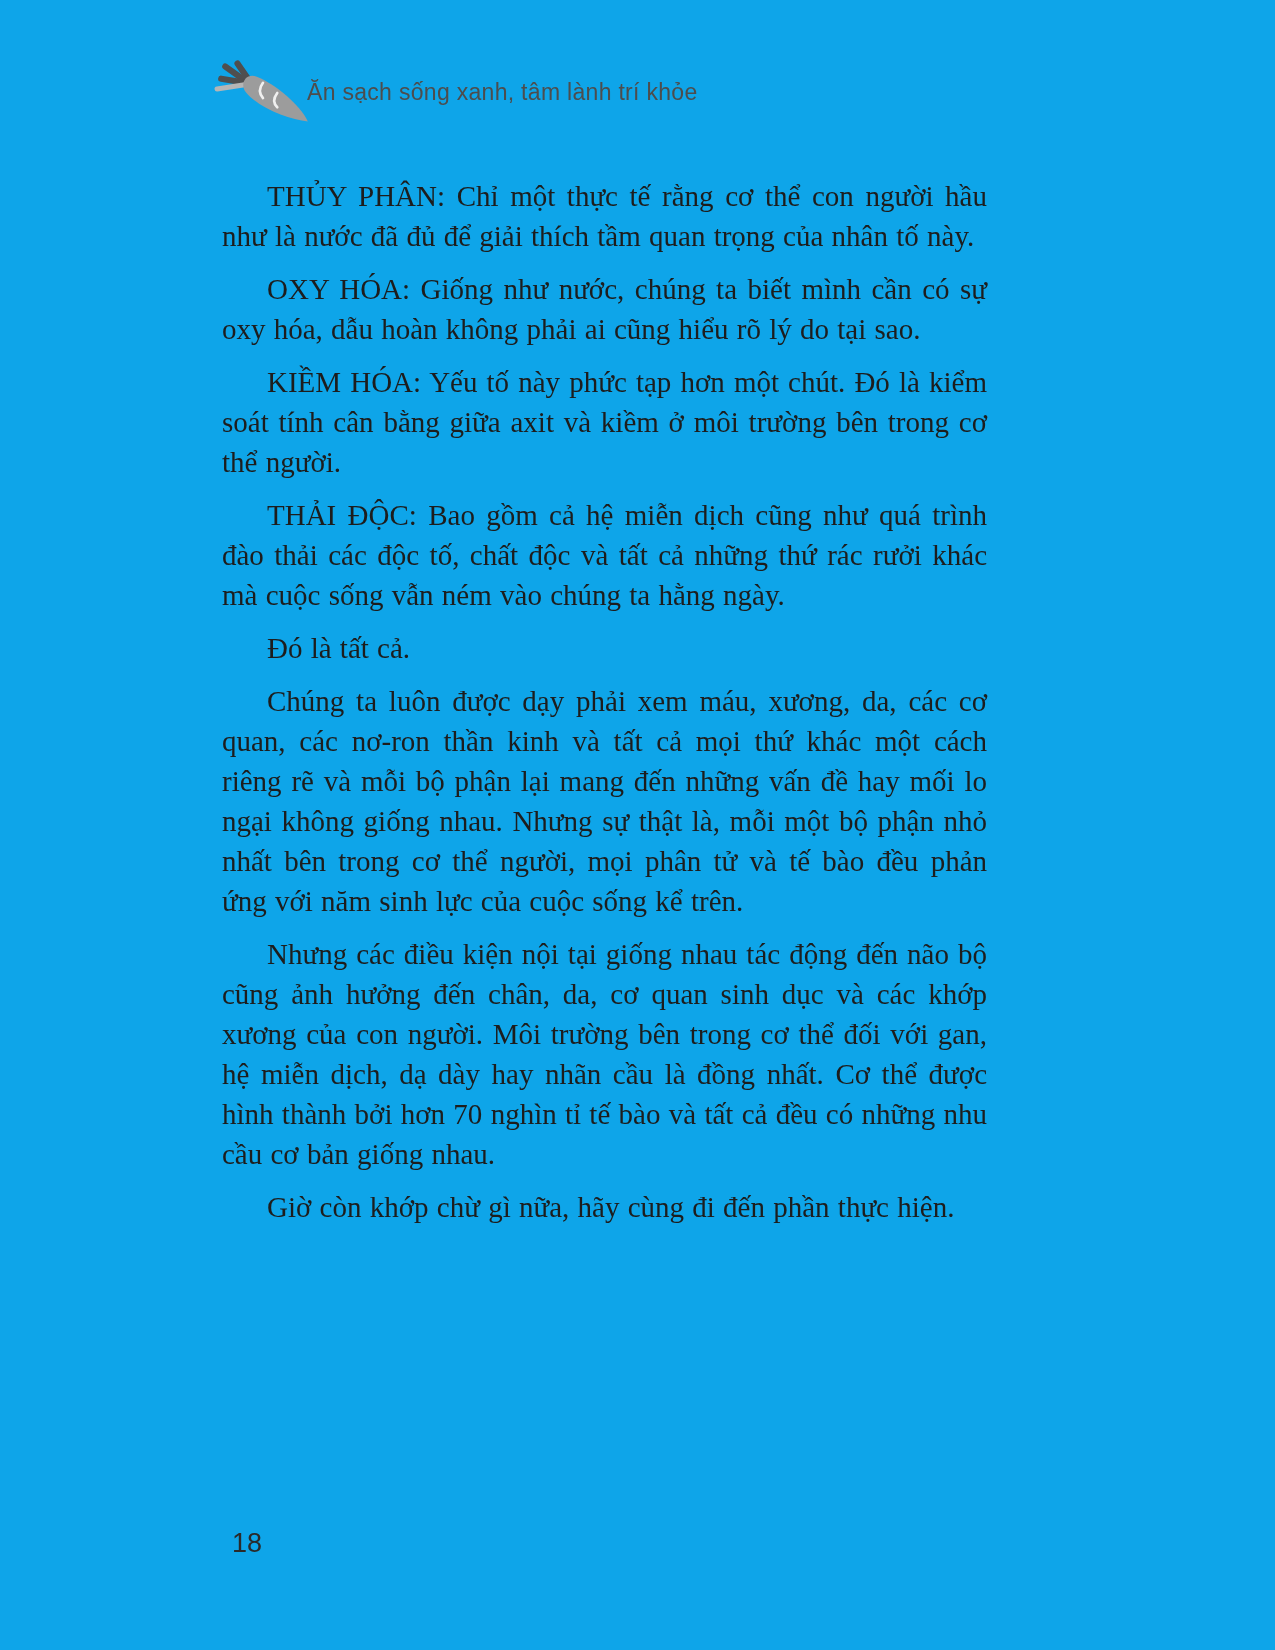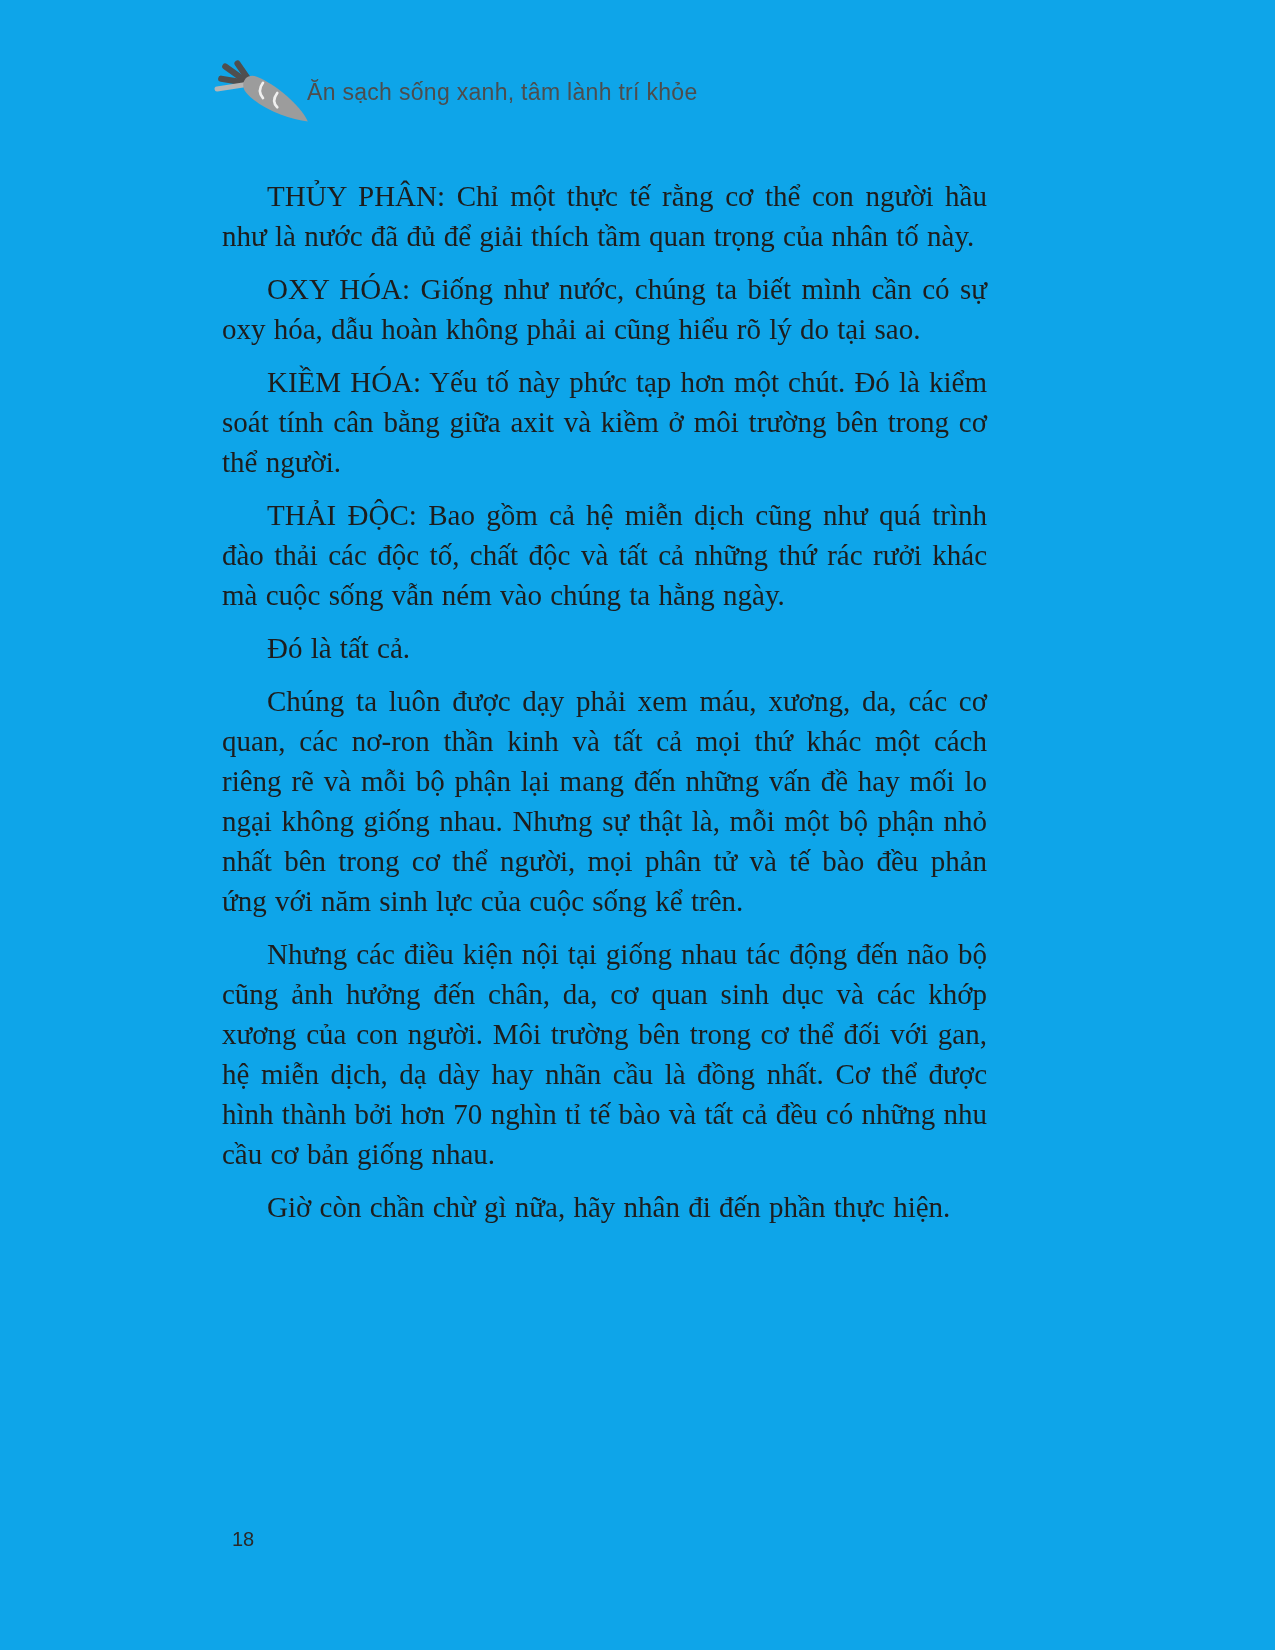--- a/index.html
+++ b/index.html
@@ -47,21 +47,21 @@
     line-height: 40px;
     color: #1d1d1d;
     text-align: justify;
     text-indent: 45px;
     word-spacing: 1px;
   }
   .page-number {
     position: absolute;
     left: 232px; top: 1528px;
     font-family: "Liberation Sans", sans-serif;
-    font-size: 20px;
+    font-size: 27px;
     color: #2a2a2a;
   }
 </style>
 </head>
 <body>
 
 <div class="page">
 
   <div class="running-header">
     <svg class="carrot-icon" viewBox="0 0 100 72" xmlns="http://www.w3.org/2000/svg">
@@ -84,18 +84,18 @@
   </div>
 
   <div class="page-body">
     <p>THỦY PHÂN: Chỉ một thực tế rằng cơ thể con người hầu như là nước đã đủ để giải thích tầm quan trọng của nhân tố này.</p>
     <p>OXY HÓA: Giống như nước, chúng ta biết mình cần có sự oxy hóa, dẫu hoàn không phải ai cũng hiểu rõ lý do tại sao.</p>
     <p>KIỀM HÓA: Yếu tố này phức tạp hơn một chút. Đó là kiểm soát tính cân bằng giữa axit và kiềm ở môi trường bên trong cơ thể người.</p>
     <p>THẢI ĐỘC: Bao gồm cả hệ miễn dịch cũng như quá trình đào thải các độc tố, chất độc và tất cả những thứ rác rưởi khác mà cuộc sống vẫn ném vào chúng ta hằng ngày.</p>
     <p>Đó là tất cả.</p>
     <p>Chúng ta luôn được dạy phải xem máu, xương, da, các cơ quan, các nơ-ron thần kinh và tất cả mọi thứ khác một cách riêng rẽ và mỗi bộ phận lại mang đến những vấn đề hay mối lo ngại không giống nhau. Nhưng sự thật là, mỗi một bộ phận nhỏ nhất bên trong cơ thể người, mọi phân tử và tế bào đều phản ứng với năm sinh lực của cuộc sống kể trên.</p>
     <p>Nhưng các điều kiện nội tại giống nhau tác động đến não bộ cũng ảnh hưởng đến chân, da, cơ quan sinh dục và các khớp xương của con người. Môi trường bên trong cơ thể đối với gan, hệ miễn dịch, dạ dày hay nhãn cầu là đồng nhất. Cơ thể được hình thành bởi hơn 70 nghìn tỉ tế bào và tất cả đều có những nhu cầu cơ bản giống nhau.</p>
-    <p>Giờ còn chần chừ gì nữa, hãy nhân đi đến phần thực hiện.</p>
+    <p>Giờ còn khớp chừ gì nữa, hãy cùng đi đến phần thực hiện.</p>
   </div>
 
   <div class="page-number">18</div>
 
 </div>
 
 </body></html>

